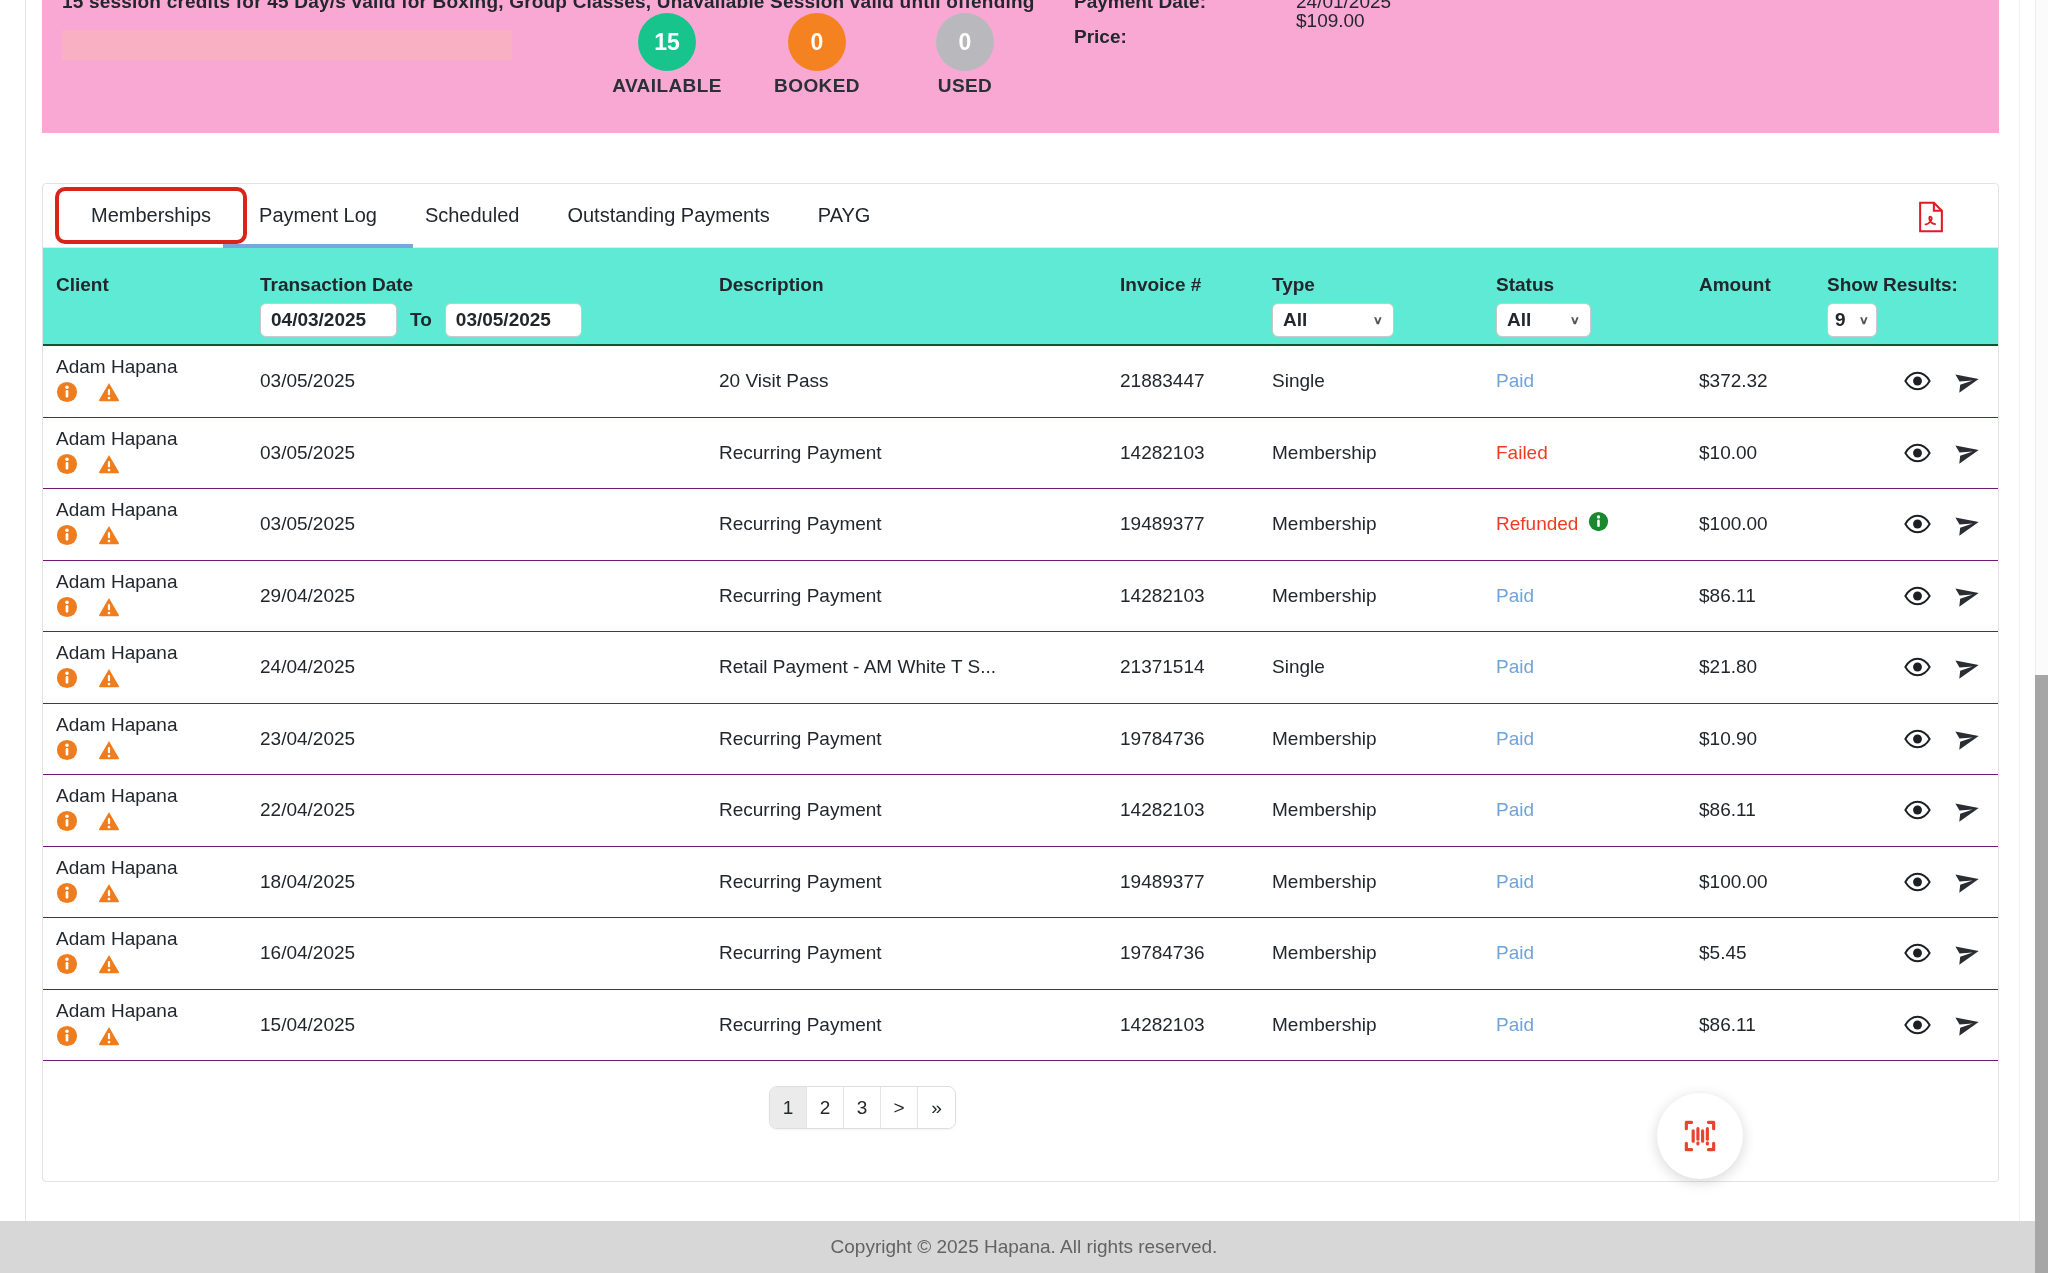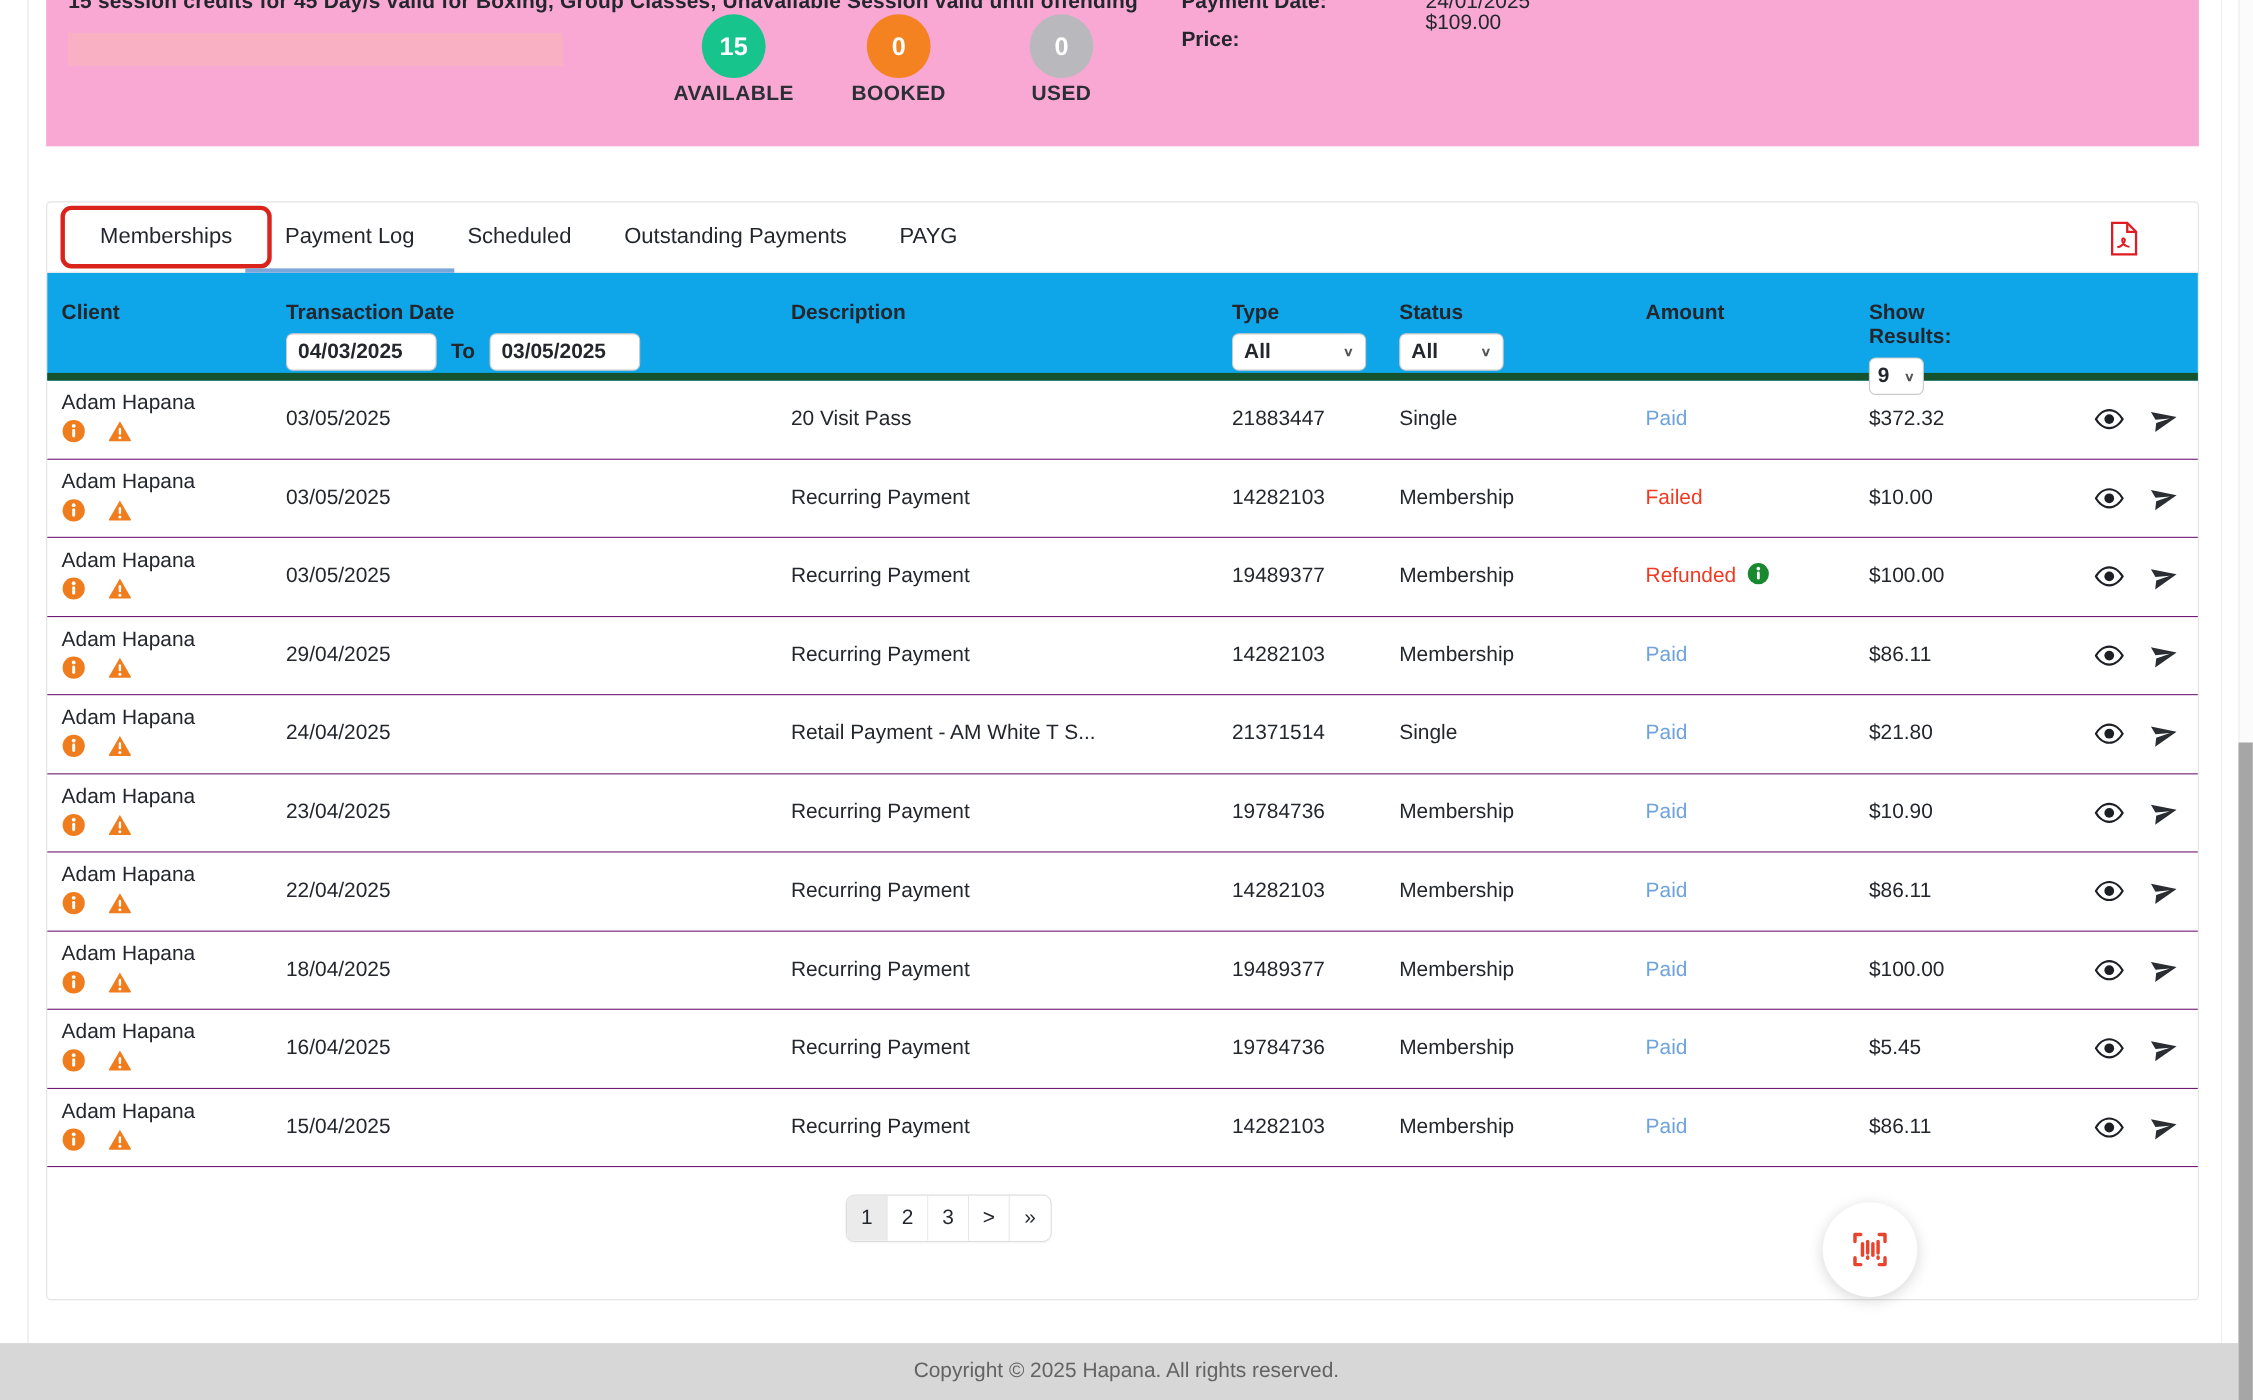--- a/index.html
+++ b/index.html
@@ -25,21 +25,21 @@
     border:1px solid #e3e3e3;border-radius:4px;}
   .tab-bar{height:64px;border-bottom:1px solid #e8e8e8;display:flex;align-items:center;padding-left:24px;position:relative;}
   .tab{position:relative;height:100%;display:flex;align-items:center;padding:0 24px;font-size:20px;cursor:pointer;white-space:nowrap;}
   .tab.active::after{content:"";position:absolute;left:-12px;right:-12px;bottom:-1px;height:4px;background:#7aa7d9;}
   .tab.annotated::before{content:"";position:absolute;left:-12px;right:-12px;top:3px;bottom:3px;
     border:4px solid #d9231b;border-radius:10px;pointer-events:none;}
   .pdf-button{position:absolute;right:52px;top:17px;width:30px;height:32px;cursor:pointer;}
 
   
   .grid{display:grid;grid-template-columns:204px 459px 401px 152px 224px 203px 128px auto;padding-left:13px;}
-  .filter-row{height:98px;background:#0ea5e9;border-bottom:7px solid #14532d;}
+  .filter-row{height:98px;background:#5eead4;border-bottom:2px solid #14532d;}
   .filter-cell{padding-top:26px;font-size:19px;}
   .filter-label{font-weight:700;}
   .inline-controls{display:flex;align-items:center;gap:13px;margin-top:7px;}
   .date-input{width:137px;height:34px;border:1px solid #c9c9c9;border-radius:6px;background:#fff;
     font-family:"Liberation Sans",sans-serif;font-weight:700;font-size:19px;color:#23272d;padding:0 10px;}
   .to-label{font-weight:700;}
   .select-box{height:34px;border:1px solid #c9c9c9;border-radius:6px;background:#fff;margin-top:7px;
     display:flex;align-items:center;justify-content:space-between;padding:0 10px;font-weight:700;font-size:19px;cursor:pointer;}
   .select-box .chev{font-size:14px;color:#555;transform:scaleY(.8);}
   .w-type{width:122px;} .w-status{width:95px;} .w-results{width:50px;padding:0 7px;}
@@ -125,20 +125,21 @@
     <div class="filter-cell filter-label">Client</div>
     <div class="filter-cell">
       <div class="filter-label">Transaction Date</div>
       <div class="inline-controls">
         <input class="date-input" value="04/03/2025" style="">
         <span class="to-label">To</span>
         <input class="date-input" value="03/05/2025" style="">
       </div>
     </div>
     <div class="filter-cell filter-label">Description</div>
+    <div class="filter-cell filter-label">Invoice #</div>
     <div class="filter-cell">
       <div class="filter-label">Type</div>
       <div class="select-box w-type">
         <span>All</span>
         <span class="chev">∨</span>
       </div>
     </div>
     <div class="filter-cell">
       <div class="filter-label">Status</div>
       <div class="select-box w-status">

